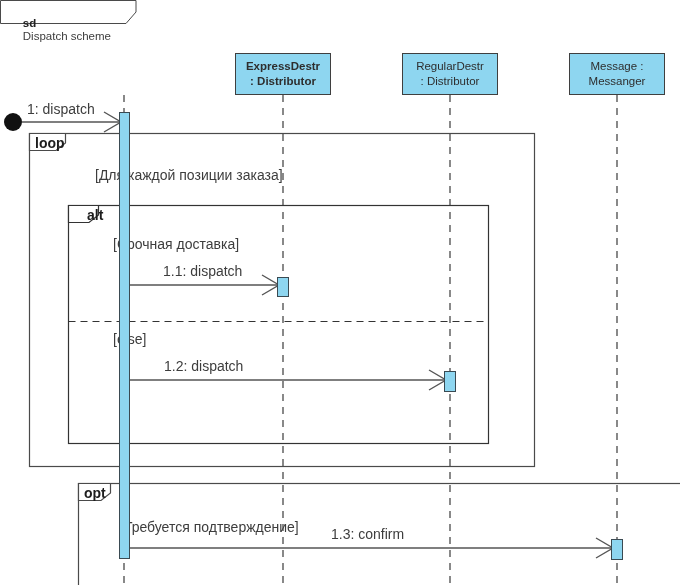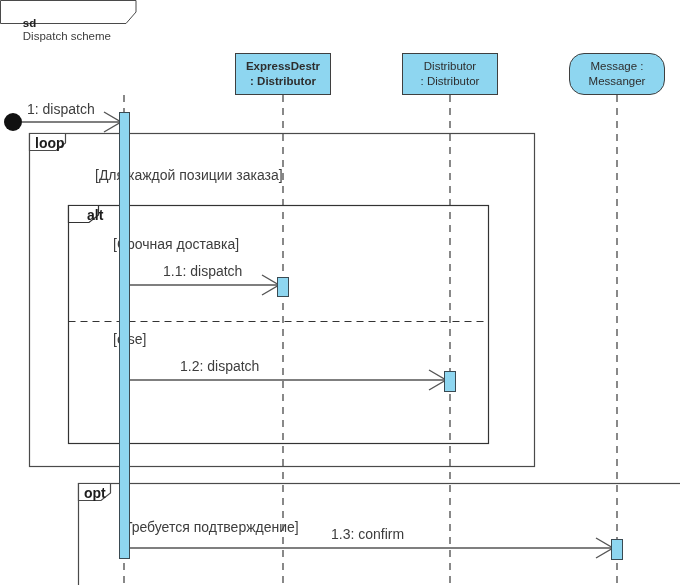--- a/index.html
+++ b/index.html
@@ -99,24 +99,24 @@
   <div class="txt frame-title-text">
     <b>sd</b>
     <span>Dispatch scheme</span>
   </div>
 
   <div class="lifeline-head" style="left:235px; top:53px; width:96px; height:42px;font-weight:bold;">
     <span>ExpressDestr</span>
     <span>: Distributor</span>
   </div>
   <div class="lifeline-head" style="left:402px; top:53px; width:96px; height:42px;">
-    <span>Distributor</span>
+    <span>RegularDestr</span>
     <span>: Distributor</span>
   </div>
-  <div class="lifeline-head" style="left:569px; top:53px; width:96px; height:42px;border-radius:15px;">
+  <div class="lifeline-head" style="left:569px; top:53px; width:96px; height:42px;">
     <span>Message :</span>
     <span>Messanger</span>
   </div>
 
   <svg class="layer" aria-hidden="true">
     <g stroke="#4a4a4a" stroke-width="1.3" stroke-dasharray="7,6">
       <line x1="124" y1="95" x2="124" y2="585"></line>
       <line x1="283" y1="95" x2="283" y2="585"></line>
       <line x1="450" y1="95" x2="450" y2="585"></line>
       <line x1="617" y1="95" x2="617" y2="585"></line>
@@ -159,21 +159,21 @@
 
       <line x1="129" y1="548" x2="611" y2="548"></line>
       <path d="M 596 538 L 613 548 L 596 558"></path>
     </g>
 
     <circle cx="13" cy="122" r="9" fill="#111111"></circle>
   </svg>
 
   <div class="txt msg-label" style="left:27px; top:101px;">1: dispatch</div>
   <div class="txt msg-label" style="left:163px; top:263px;">1.1: dispatch</div>
-  <div class="txt msg-label" style="left:180px; top:358px;">1.2: dispatch</div>
+  <div class="txt msg-label" style="left:164px; top:358px;">1.2: dispatch</div>
   <div class="txt msg-label" style="left:331px; top:526px;">1.3: confirm</div>
 
   <div class="activation" style="left:119px; top:112px; width:11px; height:447px;"></div>
   <div class="activation" style="left:277px; top:277px; width:12px; height:20px;"></div>
   <div class="activation" style="left:444px; top:371px; width:12px; height:21px;"></div>
   <div class="activation" style="left:611px; top:539px; width:12px; height:21px;"></div>
 
 </div>
 
 </body></html>

